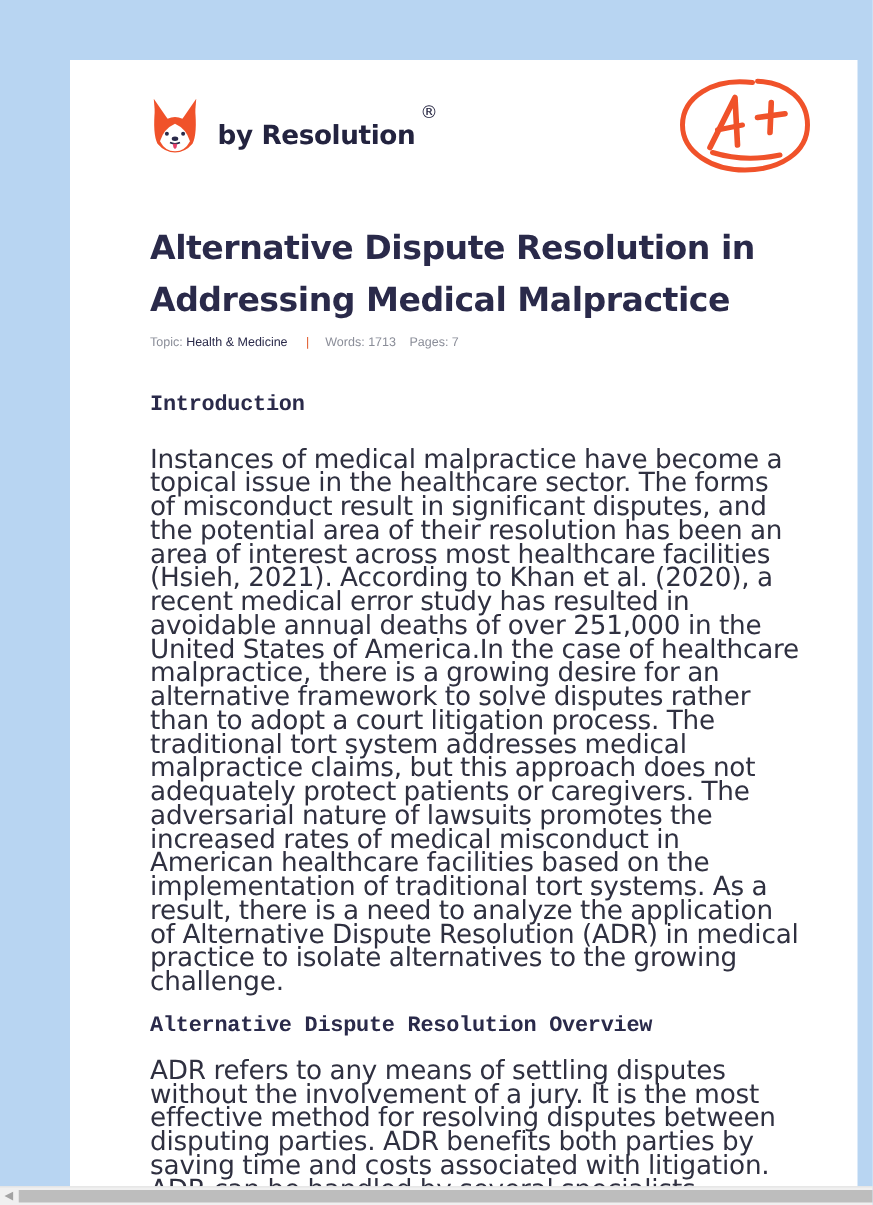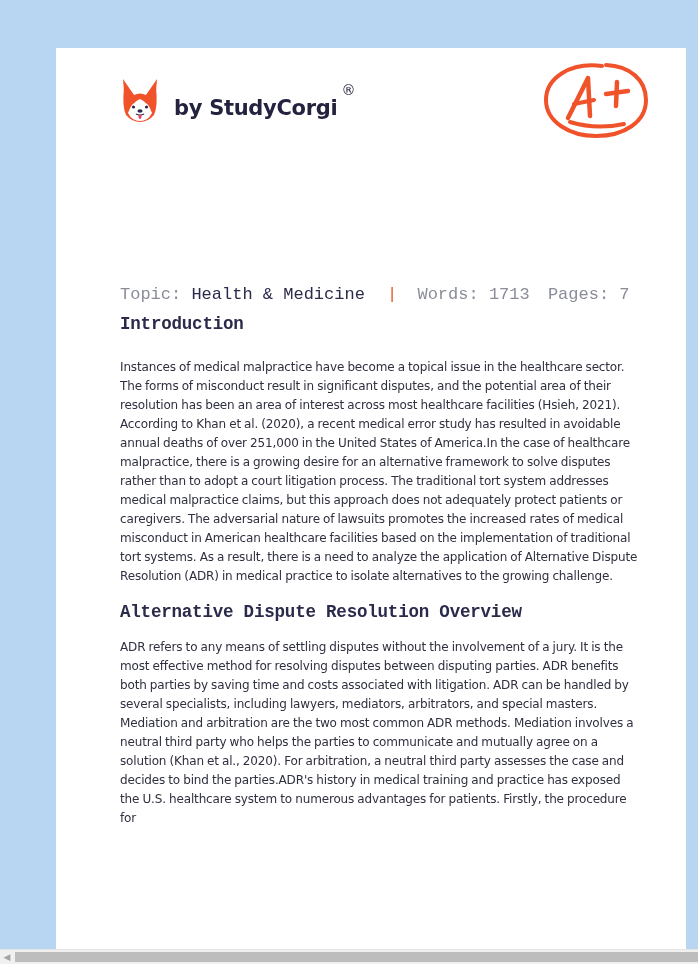--- a/index.html
+++ b/index.html
@@ -74,23 +74,23 @@
       font-family: "DejaVu Sans", sans-serif;
       font-weight: bold;
       font-size: 26.5px;
       line-height: 42px;
       color: #2a2a4a;
       letter-spacing: -0.4px;
     }
     .meta {
       position: absolute;
       left: 64px;
-      top: 237px;
-      font-family: Liberation Mono, monospace;
-      font-size: 17px;
+      top: 221px;
+      font-family: Liberation Sans, sans-serif;
+      font-size: 10px;
       color: #8a8d98;
       white-space: nowrap;
     }
     .meta .topic-value {
       color: #2a2a4a;
     }
     .meta .sep {
       color: #e05a2b;
       margin: 0 10px 0 12px;
     }
@@ -116,21 +116,21 @@
       line-height: 24px;
     }
     h2.adr-heading {
       height: 34px;
       line-height: 16px;
       margin-top: 18px;
     }
     p {
       margin: 0;
       font-family: "DejaVu Sans", sans-serif;
-      font-size: 12px;
+      font-size: 21px;
       line-height: 19px;
       color: #2f3040;
       letter-spacing: -0.15px;
       word-spacing: -0.5px;
     }
     .scrollbar {
       position: absolute;
       left: 0;
       top: 949px;
       width: 698px;
@@ -178,34 +178,35 @@
 
         <circle cx="13.5" cy="30" r="1.6" fill="#2a2a4a"></circle>
         <circle cx="26.5" cy="30" r="1.6" fill="#2a2a4a"></circle>
 
         <ellipse cx="20" cy="34" rx="2.6" ry="1.8" fill="#2a2a4a"></ellipse>
 
         <path d="M16 37 Q20 39 24 37" stroke="#2a2a4a" stroke-width="1.2" fill="none"></path>
 
         <path d="M18.4 38 Q18.4 42 20 42 Q21.6 42 21.6 38 Z" fill="#e8406a"></path>
       </svg>
-      <span class="logo-text">by StudyCorgi</span>
+      <span class="logo-text">by Resolution</span>
       <span class="logo-reg">®</span>
     </div>
 
     <svg class="grade-badge" viewBox="0 0 110 80">
       <path d="M62 6 C30 2 6 18 6 40 C6 62 30 76 56 76 C84 76 106 62 106 40 C106 20 90 6 66 5" stroke="#f0522a" stroke-width="4" fill="none" stroke-linecap="round"></path>
       <path d="M30 62 Q56 70 84 64" stroke="#f0522a" stroke-width="4" fill="none" stroke-linecap="round"></path>
       <path d="M28 58 L48 18 L50 56" stroke="#f0522a" stroke-width="4.5" fill="none" stroke-linecap="round" stroke-linejoin="round"></path>
       <path d="M34 44 L54 40" stroke="#f0522a" stroke-width="4" fill="none" stroke-linecap="round"></path>
       <path d="M66 34 L88 31" stroke="#f0522a" stroke-width="4.5" fill="none" stroke-linecap="round"></path>
       <path d="M77 22 L76 46" stroke="#f0522a" stroke-width="4.5" fill="none" stroke-linecap="round"></path>
     </svg>
   </div>
 
+  <h1 class="title">Alternative Dispute Resolution in Addressing Medical Malpractice</h1>
 
   <div class="meta">
     <span>Topic:</span>
     <span class="topic-value">Health &amp; Medicine</span>
     <span class="sep">|</span>
     <span>Words:</span>
     <span>1713</span>
     <span class="pages">Pages:</span>
     <span>7</span>
   </div>

